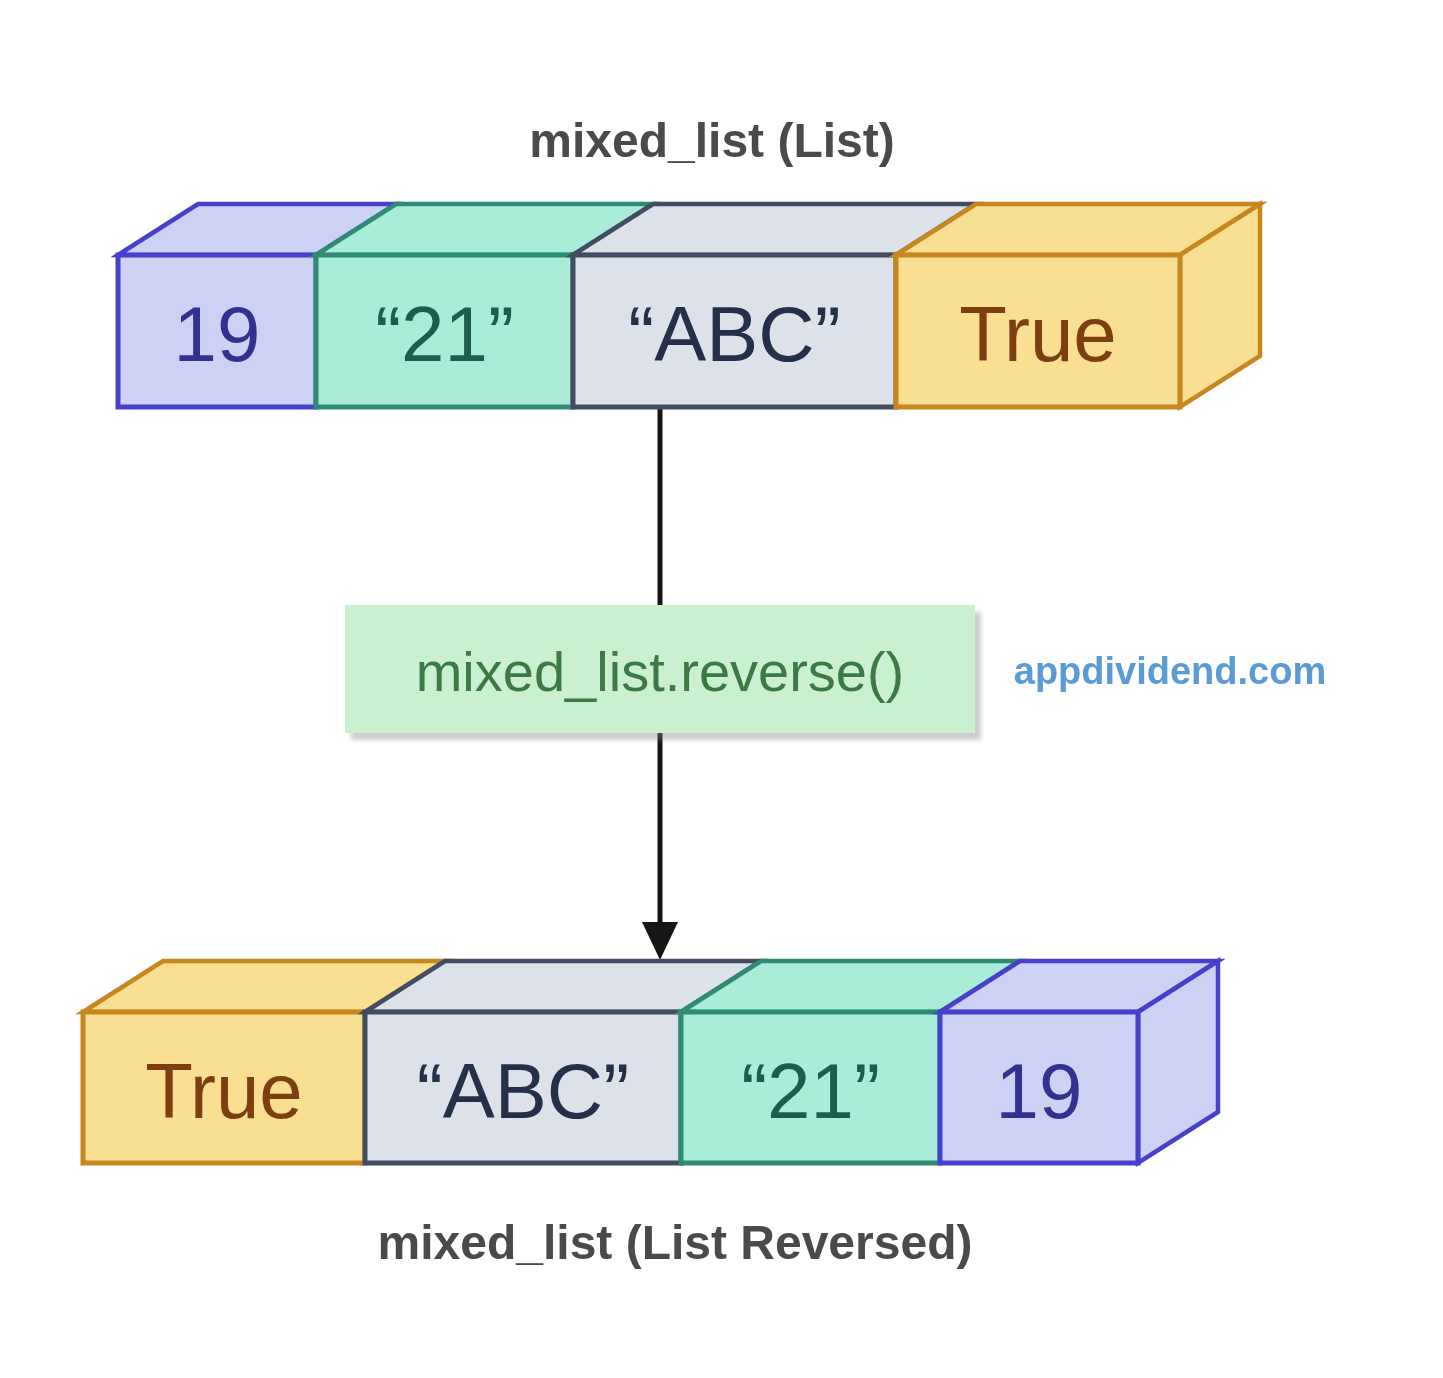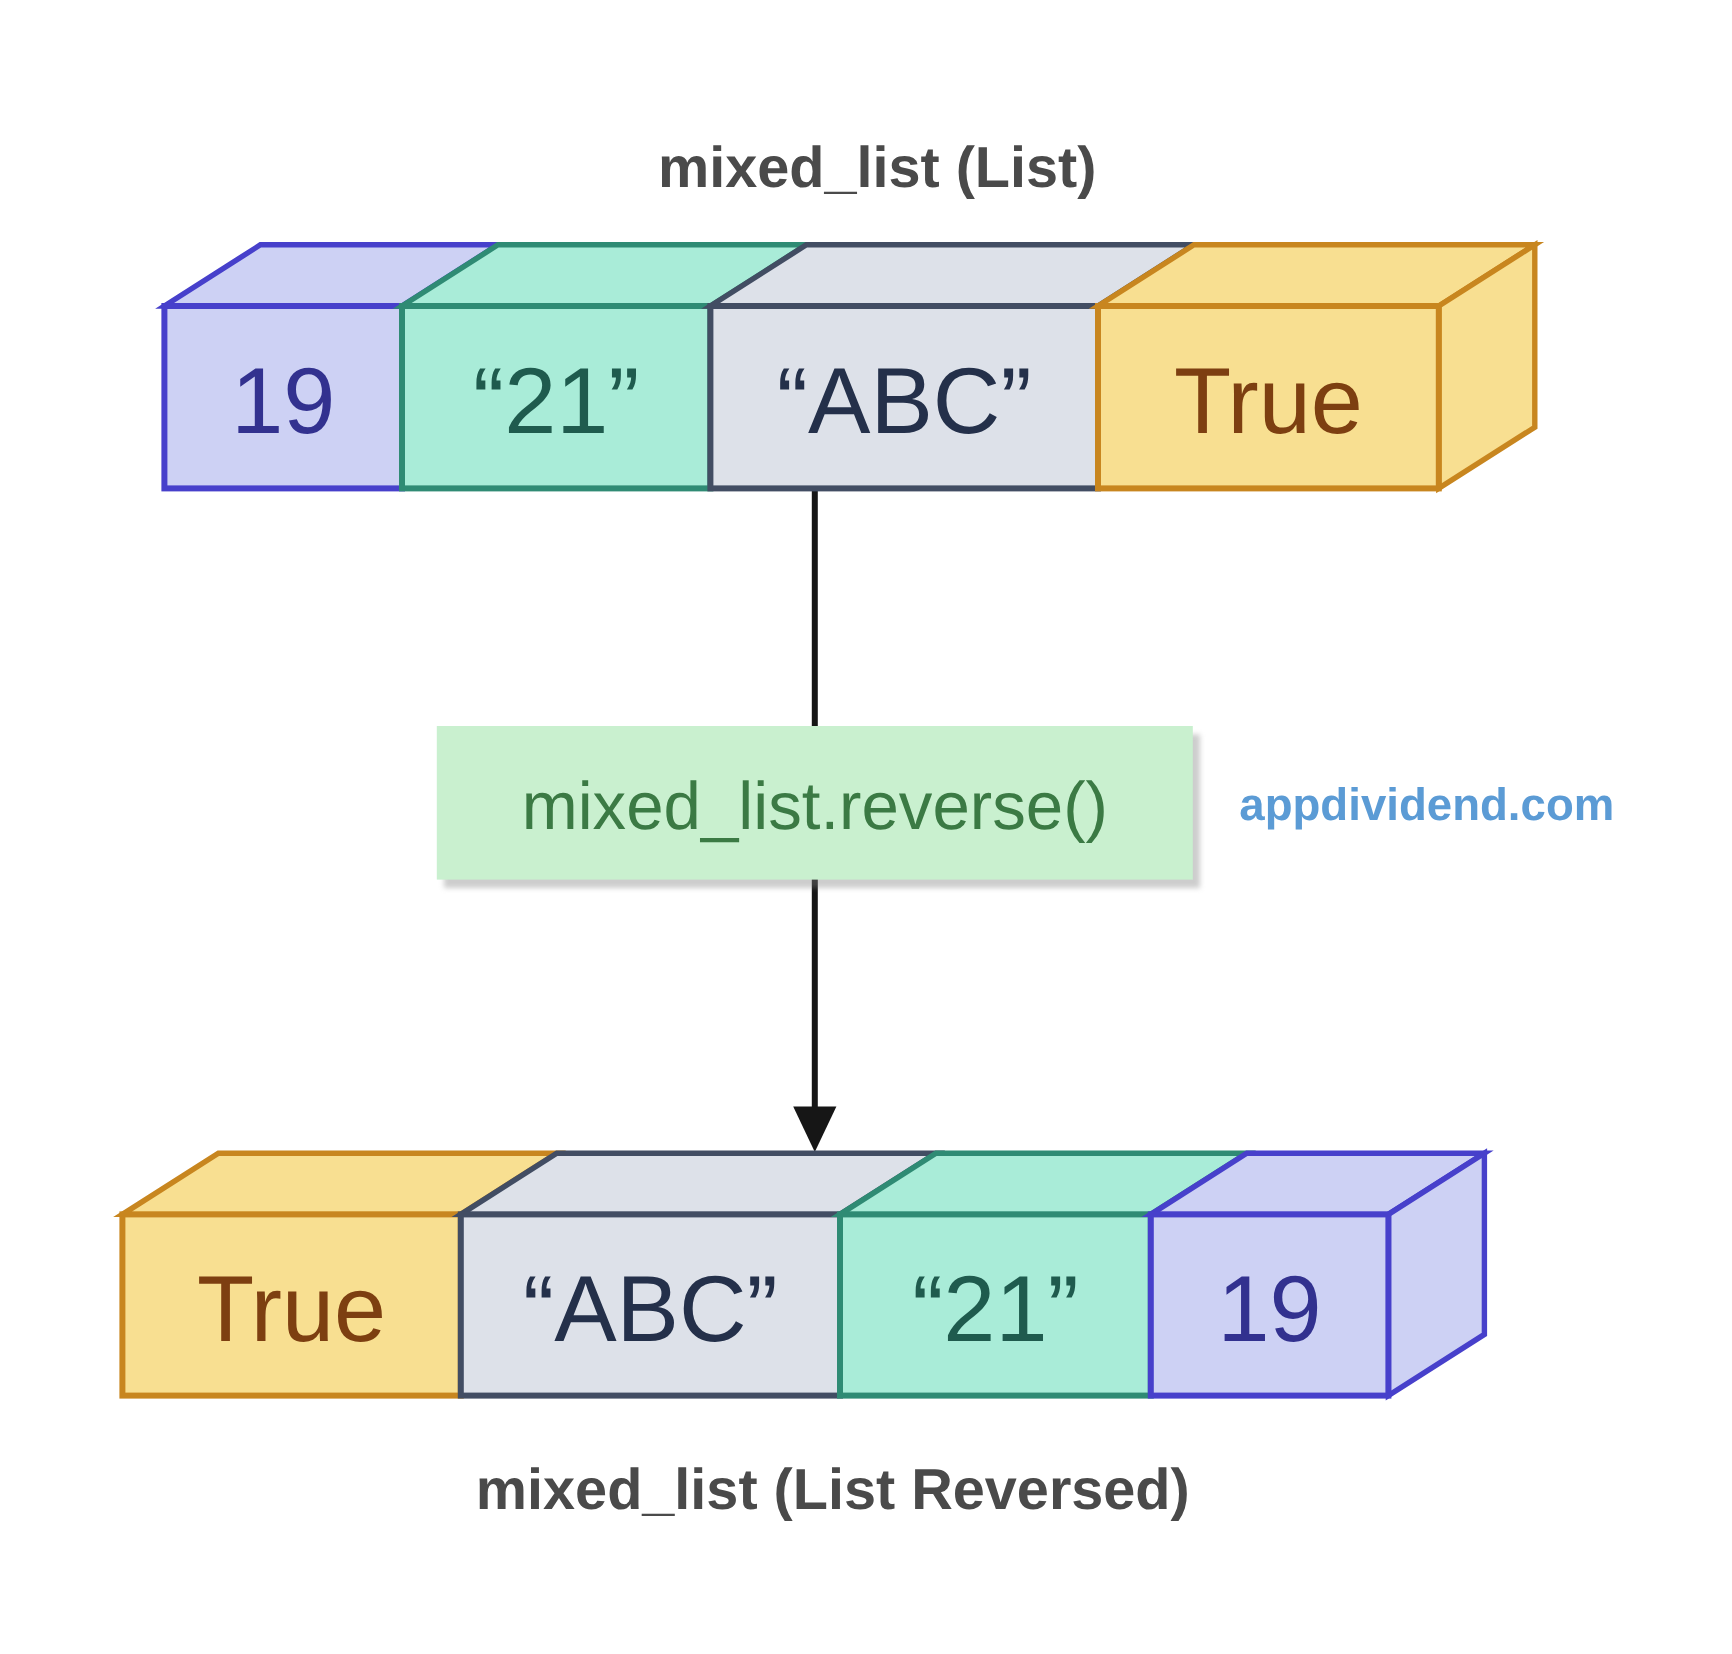--- a/index.html
+++ b/index.html
@@ -3,21 +3,20 @@
 <meta charset="utf-8">
 <style>
   html, body { margin: 0; padding: 0; background: #ffffff; }
   .stage {
     position: relative;
     width: 1403px;
     height: 1378px;
     background: #ffffff;
     overflow: hidden;
     font-family: "Liberation Sans", sans-serif;
-    margin-left: 19px;
   }
   svg { font-family: "Liberation Sans", sans-serif; display: block; }
   .list-title { font-size: 48px; font-weight: 600; }
   .cell-text { font-size: 78px; font-weight: 400; }
   .op-text { font-size: 56px; font-weight: 400; }
   .wm-text { font-size: 38px; font-weight: 600; }
   .op-rect { filter: drop-shadow(6px 7px 2px rgba(130,130,130,0.40)); }
 </style>
 </head>
 <body>

